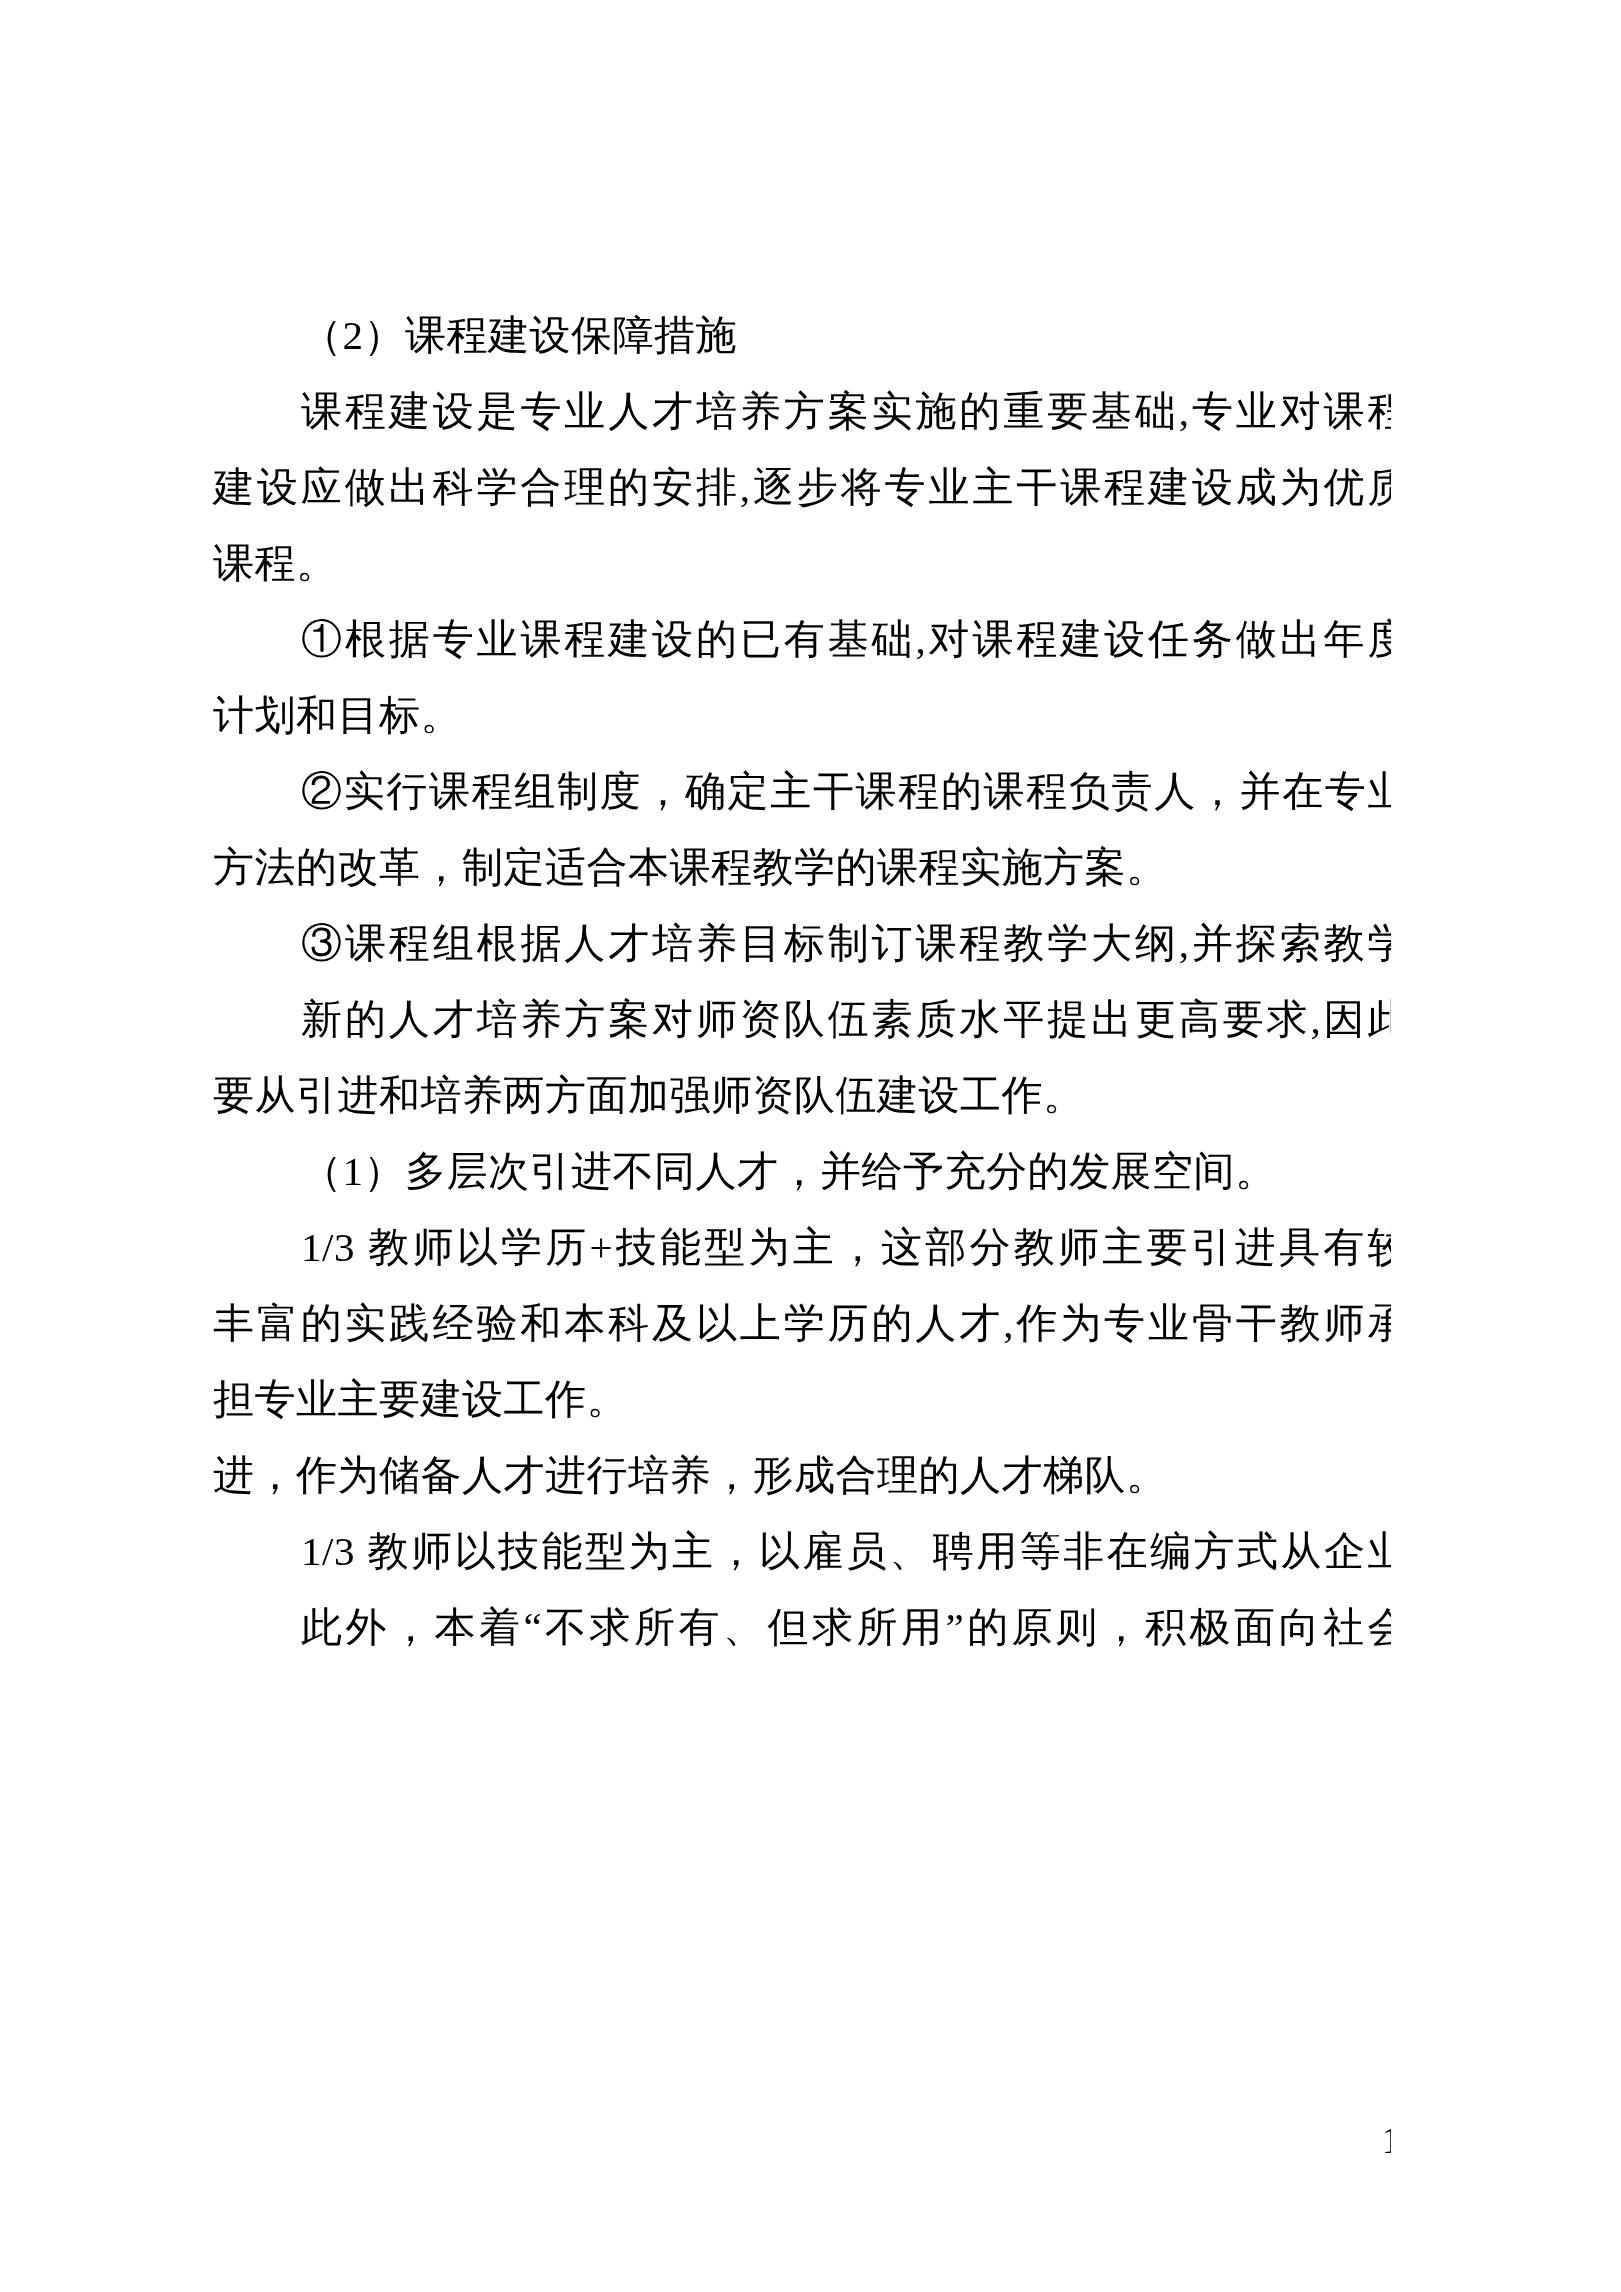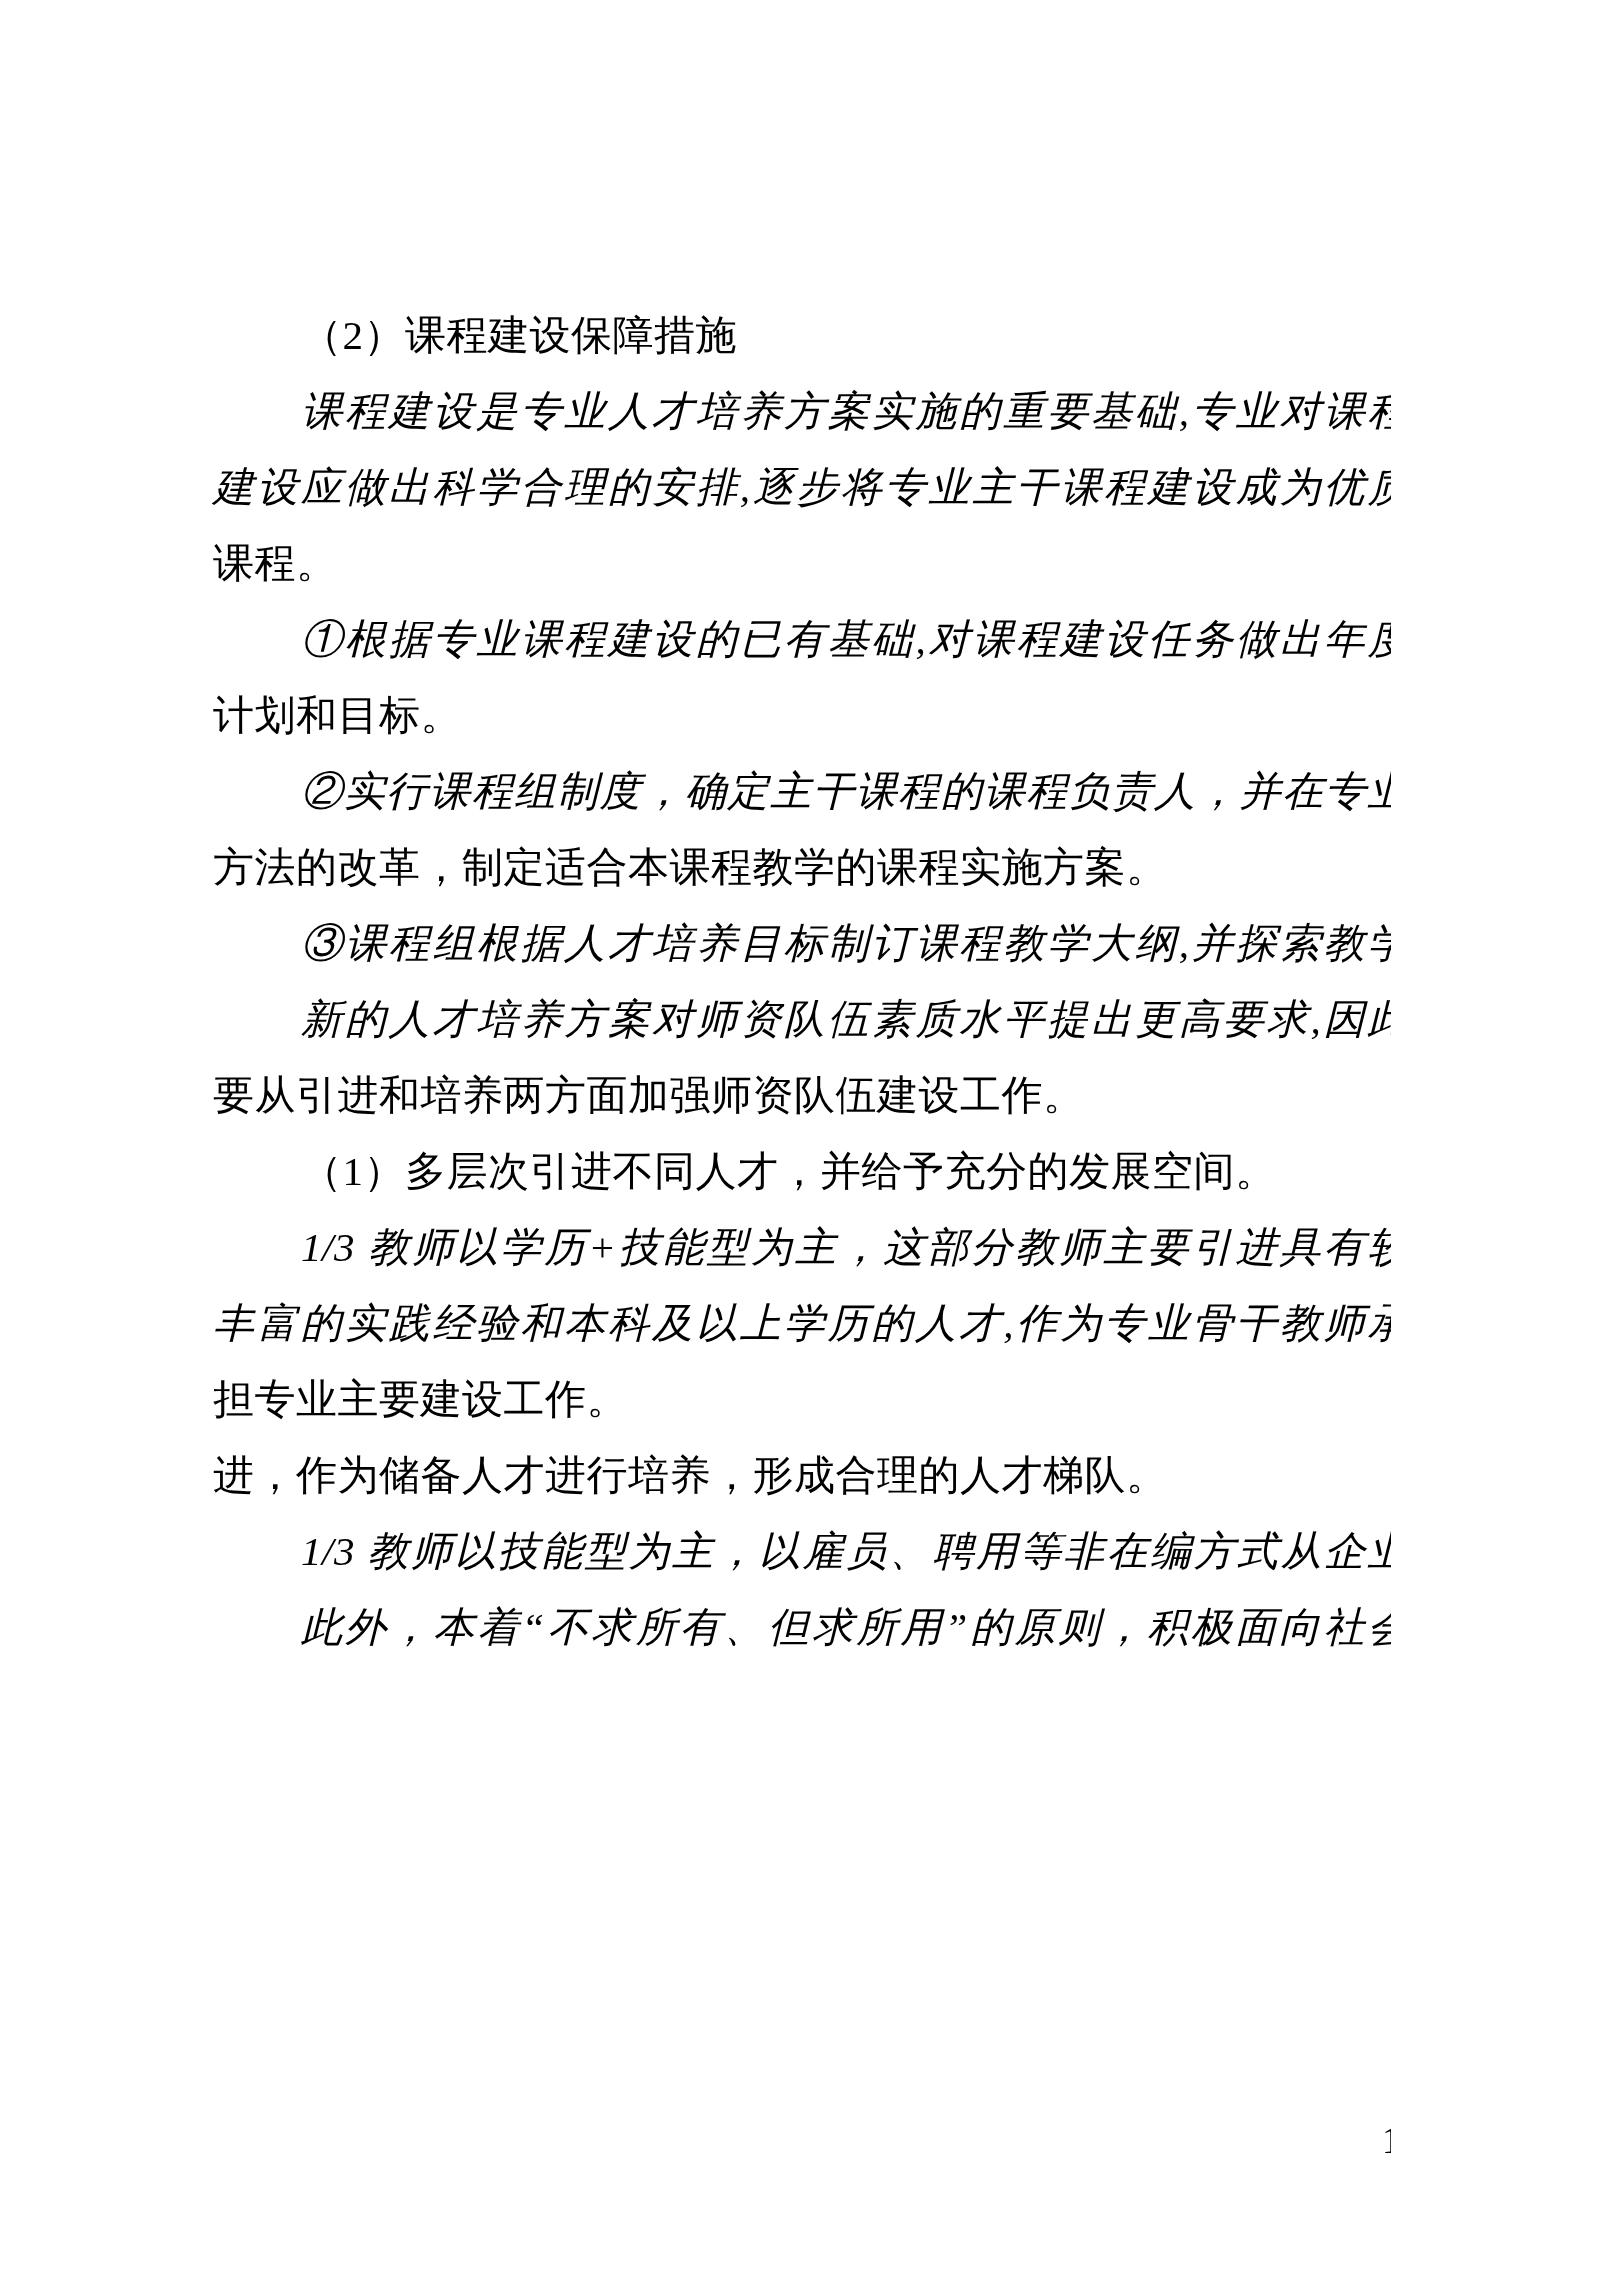--- a/index.html
+++ b/index.html
@@ -28,21 +28,20 @@
     font-size: 41px;
     letter-spacing: 0.5px;
     white-space: nowrap;
     text-align: left;
   }
   .line.justify {
     white-space: normal;
     text-align: justify;
     text-align-last: justify;
     text-justify: inter-character;
-    font-style: italic;
   }
   .line.indent {
     text-indent: 88px;
   }
   .line.bold {
     font-weight: bold;
   }
   .page-number {
     position: absolute;
     left: 1382px;

